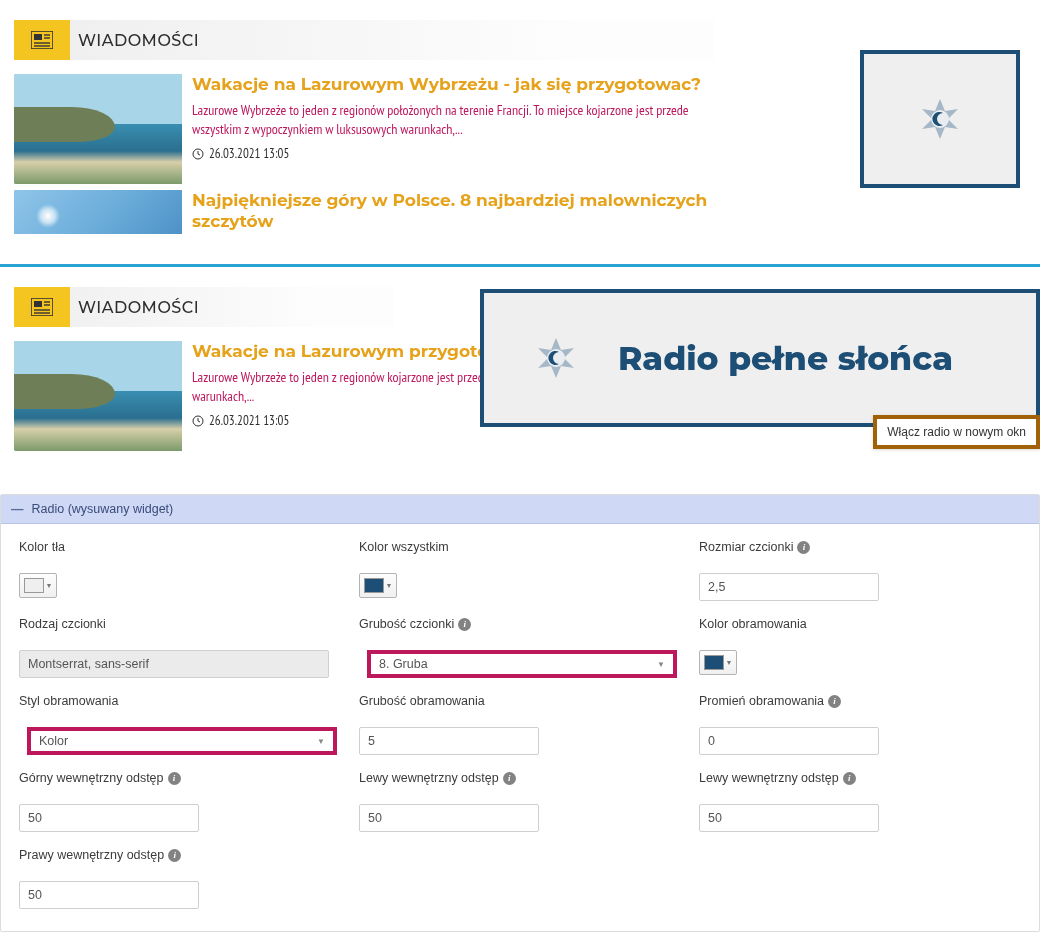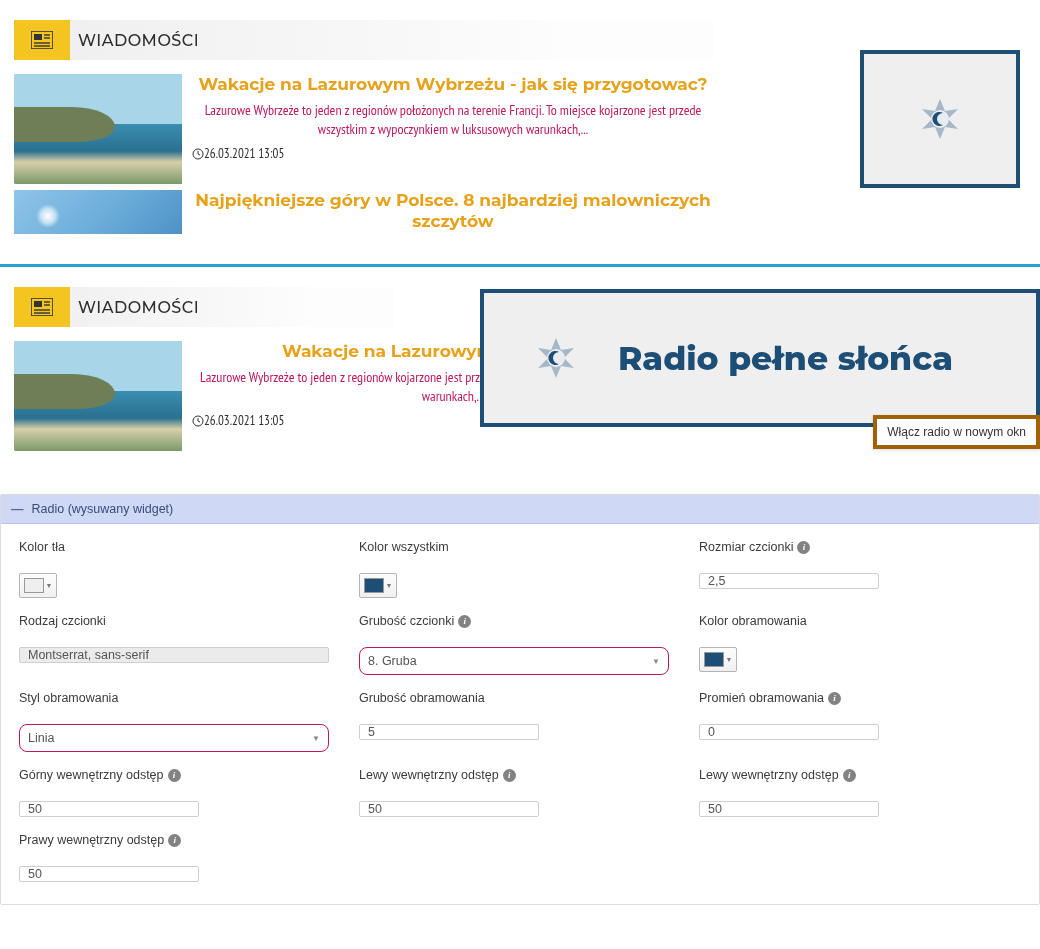--- a/index.html
+++ b/index.html
@@ -1,31 +1,31 @@
 <!DOCTYPE html>
 <html><head>
   <meta charset="utf-8">
   <style>
     * { margin: 0; padding: 0; box-sizing: border-box; }
     body { font-family: -apple-system, BlinkMacSystemFont, "Segoe UI", Arial, sans-serif; background: #fff; width: 1040px; }
 
     
-    .preview-block { position: relative; padding: 20px 0 0 14px; text-align: center; }
+    .preview-block { position: relative; padding: 20px 0 0 14px; }
     .news-header { display: flex; align-items: center; height: 40px; background: linear-gradient(to right, #eee, #fdfdfd 80%); width: 700px; border-radius: 2px; }
     .news-icon-box { width: 56px; height: 40px; background: #f4c421; display: flex; align-items: center; justify-content: center; color: #333; }
     .news-title { font-family: Montserrat, Arial, sans-serif; font-size: 16px; font-weight: 500; letter-spacing: 0.5px; color: #2d2d2d; margin-left: 8px; }
 
     .news-list { margin-top: 14px; width: 700px; overflow: hidden; }
     .news-item { display: flex; margin-bottom: 6px; }
     .news-thumb { width: 168px; height: 110px; flex-shrink: 0; background: #7fb3cc; position: relative; overflow: hidden; border-top-left-radius: 2px; border-bottom-left-radius: 2px; }
     .news-content { padding-left: 10px; padding-top: 0; }
     .news-headline { font-family: Montserrat, Arial, sans-serif; font-size: 17px; font-weight: 700; color: #e5a21a; line-height: 1.25; }
     .news-headline a { color: #e5a21a; text-decoration: none; }
     .news-excerpt { font-family: "PT Sans Narrow", Arial Narrow, Arial, sans-serif; font-size: 14px; color: #be185d; margin-top: 6px; line-height: 1.35; }
-    .news-meta { display: flex; align-items: center; margin-top: 6px; font-family: "PT Sans Narrow", Arial Narrow, Arial, sans-serif; font-size: 13px; color: #2e2e2e; }
+    .news-meta { display: flex; align-items: center; gap: 5px; margin-top: 6px; font-family: "PT Sans Narrow", Arial Narrow, Arial, sans-serif; font-size: 13px; color: #2e2e2e; }
 
     
     .widget-collapsed { position: absolute; top: 50px; right: 20px; width: 160px; height: 138px; background: #efefef; border: 4px solid #1d4e75; display: flex; align-items: center; justify-content: center; }
 
     
     .widget-expanded { position: absolute; right: 0; top: 22px; width: 560px; height: 138px; background: #efefef; border: 4px solid #1d4e75; display: flex; align-items: center; gap: 40px; padding-left: 50px; }
     .widget-text { font-family: Montserrat, Arial, sans-serif; font-size: 33px; font-weight: 800; color: #1d4e75; }
     .tooltip-box { position: absolute; right: 0; top: 148px; background: #fff; border: 4px solid #a16207; padding: 6px 10px; font-family: Arial, sans-serif; font-size: 12px; color: #333; box-shadow: 0 1px 3px rgba(0,0,0,0.15); }
 
     
@@ -41,26 +41,26 @@
     .panel-body { padding: 16px 18px 22px; }
     .form-grid { display: grid; grid-template-columns: 1fr 1fr 1fr; column-gap: 18px; row-gap: 16px; }
     .form-field { display: flex; flex-direction: column; gap: 19px; }
     .field-label { font-family: Arial, sans-serif; font-size: 12.5px; color: #3b3b3b; display: flex; align-items: center; gap: 4px; }
     .info-icn { width: 13px; height: 13px; border-radius: 50%; background: #828282; color: #fff; font-size: 9px; font-weight: bold; display: inline-flex; align-items: center; justify-content: center; font-style: italic; font-family: Georgia, serif; }
 
     .color-swatch-btn { width: 38px; height: 25px; border: 1px solid #b4b4b4; background: linear-gradient(#fdfdfd,#f0f0f0); display: flex; align-items: center; justify-content: center; gap: 2px; padding: 0 3px; border-radius: 2px; cursor: pointer; }
     .color-swatch-btn .sw { width: 20px; height: 15px; border: 1px solid #999; }
     .color-swatch-btn .tri { font-size: 7px; color: #777; }
 
-    .text-input { height: 16px; border: 1px solid #cfcfcf; border-radius: 2px; font-family: Arial, sans-serif; font-size: 12.5px; color: #555; padding: 0 8px; background: #fff; }
+    .text-input { height: 28px; border: 1px solid #cfcfcf; border-radius: 2px; font-family: Arial, sans-serif; font-size: 12.5px; color: #555; padding: 0 8px; background: #fff; }
     .text-input-sm { width: 180px; }
     .text-input-wide { width: 310px; }
     .text-input-ro { background: #ebebeb; }
 
-    .select-like { height: 28px; border: 1px solid #be185d; border-radius: 8px; background: #fff; display: flex; align-items: center; justify-content: space-between; padding: 0 8px; font-family: Arial, sans-serif; font-size: 12.5px; color: #555; cursor: pointer; }
+    .select-like { height: 28px; border: 4px solid #be185d; border-radius: 0; background: #fff; display: flex; align-items: center; justify-content: space-between; padding: 0 8px; font-family: Arial, sans-serif; font-size: 12.5px; color: #555; cursor: pointer; margin-left: 8px; }
     .select-like .tri { font-size: 8px; color: #888; }
 
     
     .thumb-coast { background:
       linear-gradient(to bottom, #a8d5e8 0%, #a8d5e8 45%, #3a8fb2 45%, #2a6f8f 70%, #d7cfa9 80%, #7b9a6a 100%);
       position:absolute; inset:0;
     }
     .thumb-coast::before { content:""; position:absolute; left:0; top:30%; width:60%; height:32%; background:#6e7f57; border-radius:0 60% 50% 0 / 0 80% 60% 0; }
     .thumb-sky { background: linear-gradient(135deg, #8fc5e9 0%, #6daedb 40%, #3a7fb8 100%); position:absolute; inset:0; }
     .thumb-sky::after { content:""; position:absolute; left:22px; top:14px; width:24px; height:24px; background: radial-gradient(circle, #fff 0%, rgba(255,255,255,0.6) 40%, transparent 70%); }
@@ -235,21 +235,21 @@
         <label class="field-label">Kolor obramowania</label>
         <div class="color-swatch-btn">
           <span class="sw" style="background:#1d4e75"></span>
             <span class="tri">▼</span>
         </div>
       </div>
 
       <div class="form-field">
         <label class="field-label">Styl obramowania</label>
         <div class="select-like text-input-wide">
-          <span>Linia</span>
+          <span>Kolor</span>
             <span class="tri">▼</span>
         </div>
       </div>
 
       <div class="form-field">
         <label class="field-label">Grubość obramowania</label>
         <input class="text-input text-input-sm" value="5" style="">
       </div>
 
       <div class="form-field">

